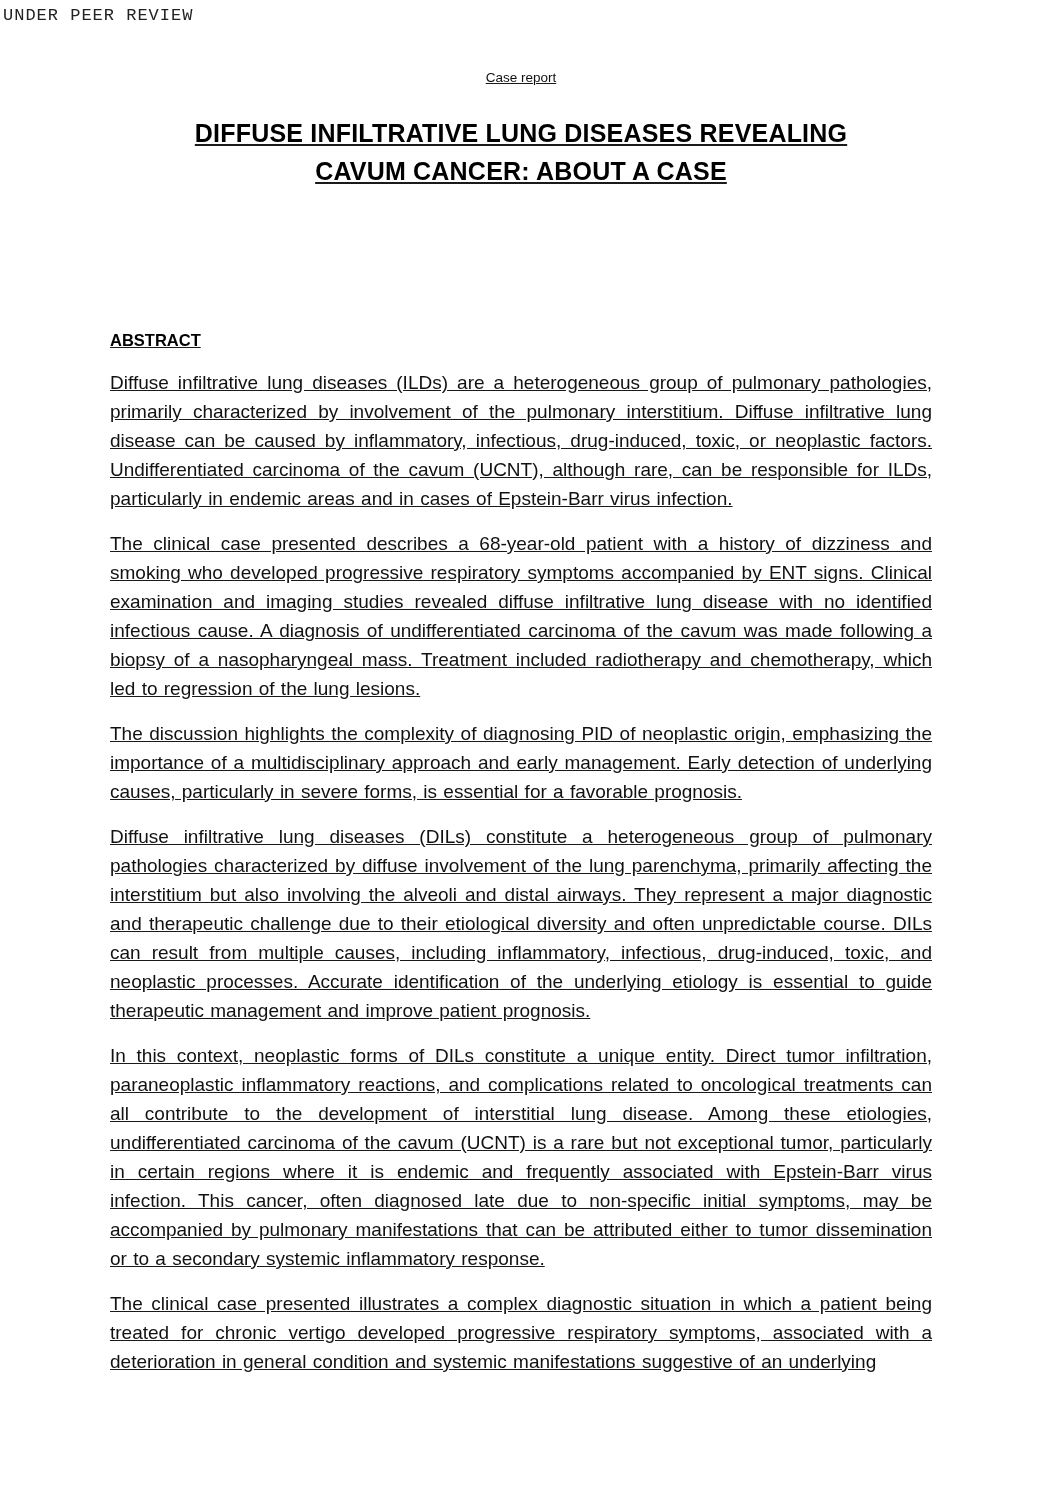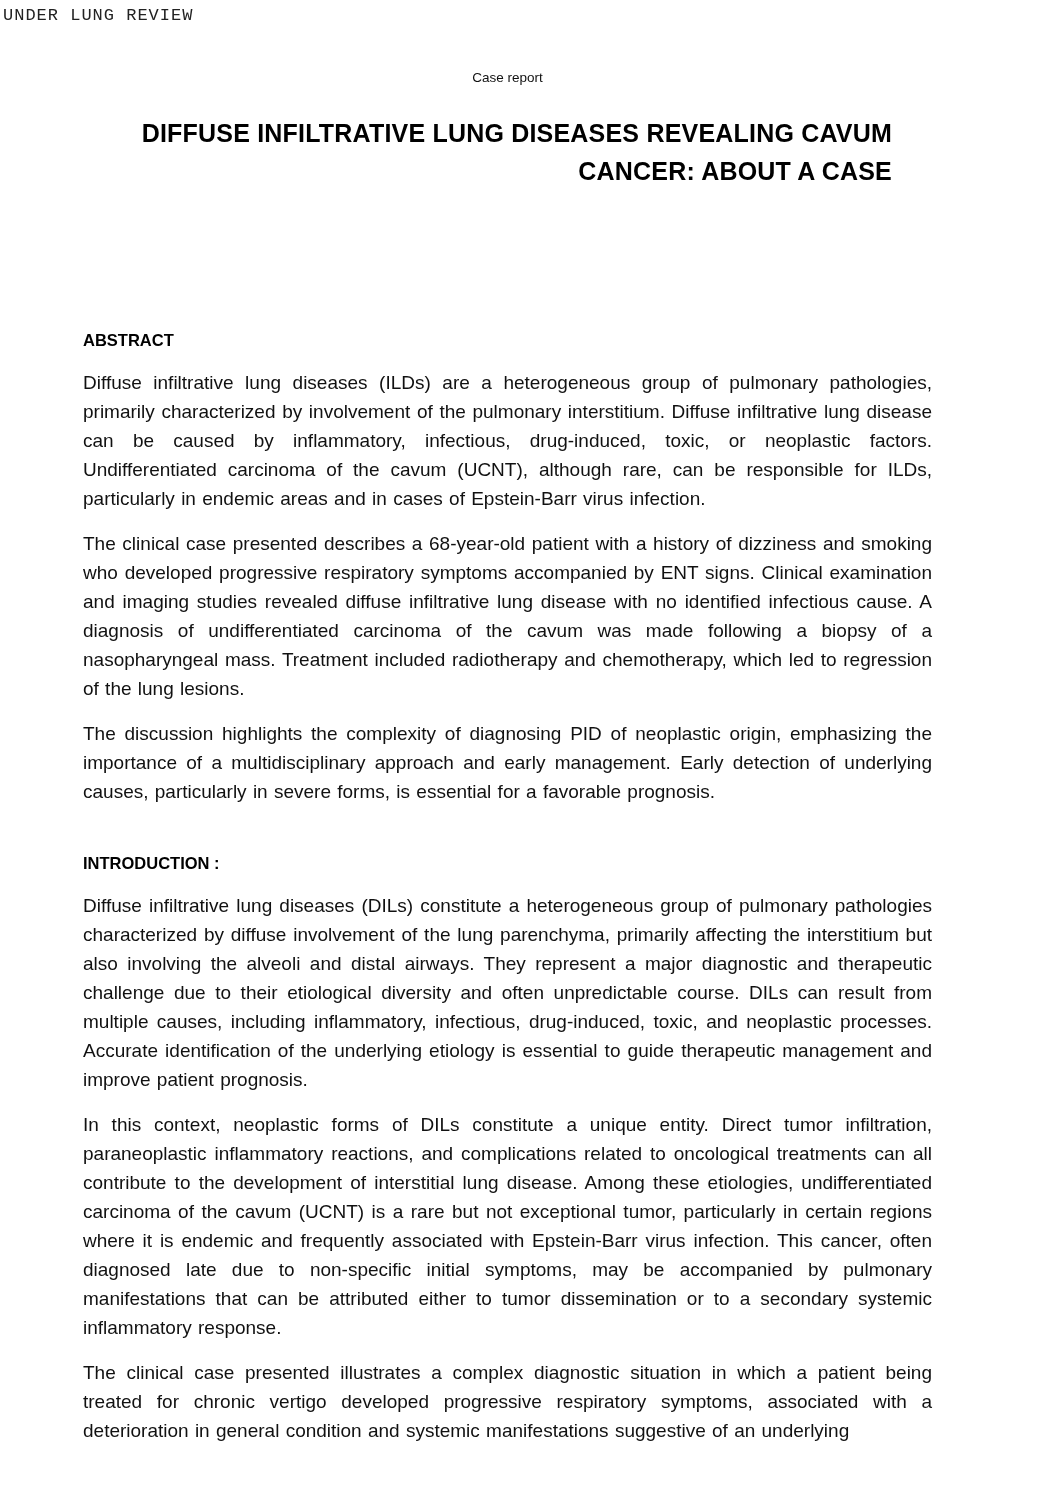--- a/index.html
+++ b/index.html
@@ -22,31 +22,32 @@
     top: 6px;
     left: 3px;
     font-family: "Liberation Mono", "DejaVu Sans Mono", monospace;
     font-size: 17px;
     letter-spacing: 1px;
     color: #222222;
     white-space: pre;
   }
   .content {
     box-sizing: border-box;
-    padding: 70px 126px 0 83px;
+    padding: 70px 126px 0 110px;
     width: 100%;
+    text-decoration: underline;
   }
   .doc-type {
     text-align: center;
     font-size: 13.5px;
     color: #111111;
     margin: 0 0 0 0;
   }
   .paper-title {
-    text-align: right;
+    text-align: center;
     font-size: 25px;
     font-weight: 700;
     line-height: 1.5;
     color: #000000;
     margin: 30px 40px 0 40px;
     letter-spacing: 0.2px;
   }
   .section-heading {
     font-size: 16.5px;
     font-weight: 700;
@@ -66,37 +67,36 @@
     color: #111111;
     margin: 0 0 16px 0;
     word-spacing: 1px;
   }
 </style>
 </head>
 <body>
 
 <div class="page">
 
-  <div class="peer-review">UNDER LUNG REVIEW</div>
+  <div class="peer-review">UNDER PEER REVIEW</div>
 
   <div class="content">
 
     <p class="doc-type">Case report</p>
 
     <h1 class="paper-title">DIFFUSE INFILTRATIVE LUNG DISEASES REVEALING CAVUM CANCER: ABOUT A CASE</h1>
 
     <h2 class="section-heading abstract-heading">ABSTRACT</h2>
 
     <p class="body-para">Diffuse infiltrative lung diseases (ILDs) are a heterogeneous group of pulmonary pathologies, primarily characterized by involvement of the pulmonary interstitium. Diffuse infiltrative lung disease can be caused by inflammatory, infectious, drug-induced, toxic, or neoplastic factors. Undifferentiated carcinoma of the cavum (UCNT), although rare, can be responsible for ILDs, particularly in endemic areas and in cases of Epstein-Barr virus infection.</p>
 
     <p class="body-para">The clinical case presented describes a 68-year-old patient with a history of dizziness and smoking who developed progressive respiratory symptoms accompanied by ENT signs. Clinical examination and imaging studies revealed diffuse infiltrative lung disease with no identified infectious cause. A diagnosis of undifferentiated carcinoma of the cavum was made following a biopsy of a nasopharyngeal mass. Treatment included radiotherapy and chemotherapy, which led to regression of the lung lesions.</p>
 
     <p class="body-para">The discussion highlights the complexity of diagnosing PID of neoplastic origin, emphasizing the importance of a multidisciplinary approach and early management. Early detection of underlying causes, particularly in severe forms, is essential for a favorable prognosis.</p>
 
-    <h2 class="section-heading intro-heading">INTRODUCTION :</h2>
 
     <p class="body-para">Diffuse infiltrative lung diseases (DILs) constitute a heterogeneous group of pulmonary pathologies characterized by diffuse involvement of the lung parenchyma, primarily affecting the interstitium but also involving the alveoli and distal airways. They represent a major diagnostic and therapeutic challenge due to their etiological diversity and often unpredictable course. DILs can result from multiple causes, including inflammatory, infectious, drug-induced, toxic, and neoplastic processes. Accurate identification of the underlying etiology is essential to guide therapeutic management and improve patient prognosis.</p>
 
     <p class="body-para">In this context, neoplastic forms of DILs constitute a unique entity. Direct tumor infiltration, paraneoplastic inflammatory reactions, and complications related to oncological treatments can all contribute to the development of interstitial lung disease. Among these etiologies, undifferentiated carcinoma of the cavum (UCNT) is a rare but not exceptional tumor, particularly in certain regions where it is endemic and frequently associated with Epstein-Barr virus infection. This cancer, often diagnosed late due to non-specific initial symptoms, may be accompanied by pulmonary manifestations that can be attributed either to tumor dissemination or to a secondary systemic inflammatory response.</p>
 
     <p class="body-para">The clinical case presented illustrates a complex diagnostic situation in which a patient being treated for chronic vertigo developed progressive respiratory symptoms, associated with a deterioration in general condition and systemic manifestations suggestive of an underlying</p>
 
   </div>
 </div>
 

